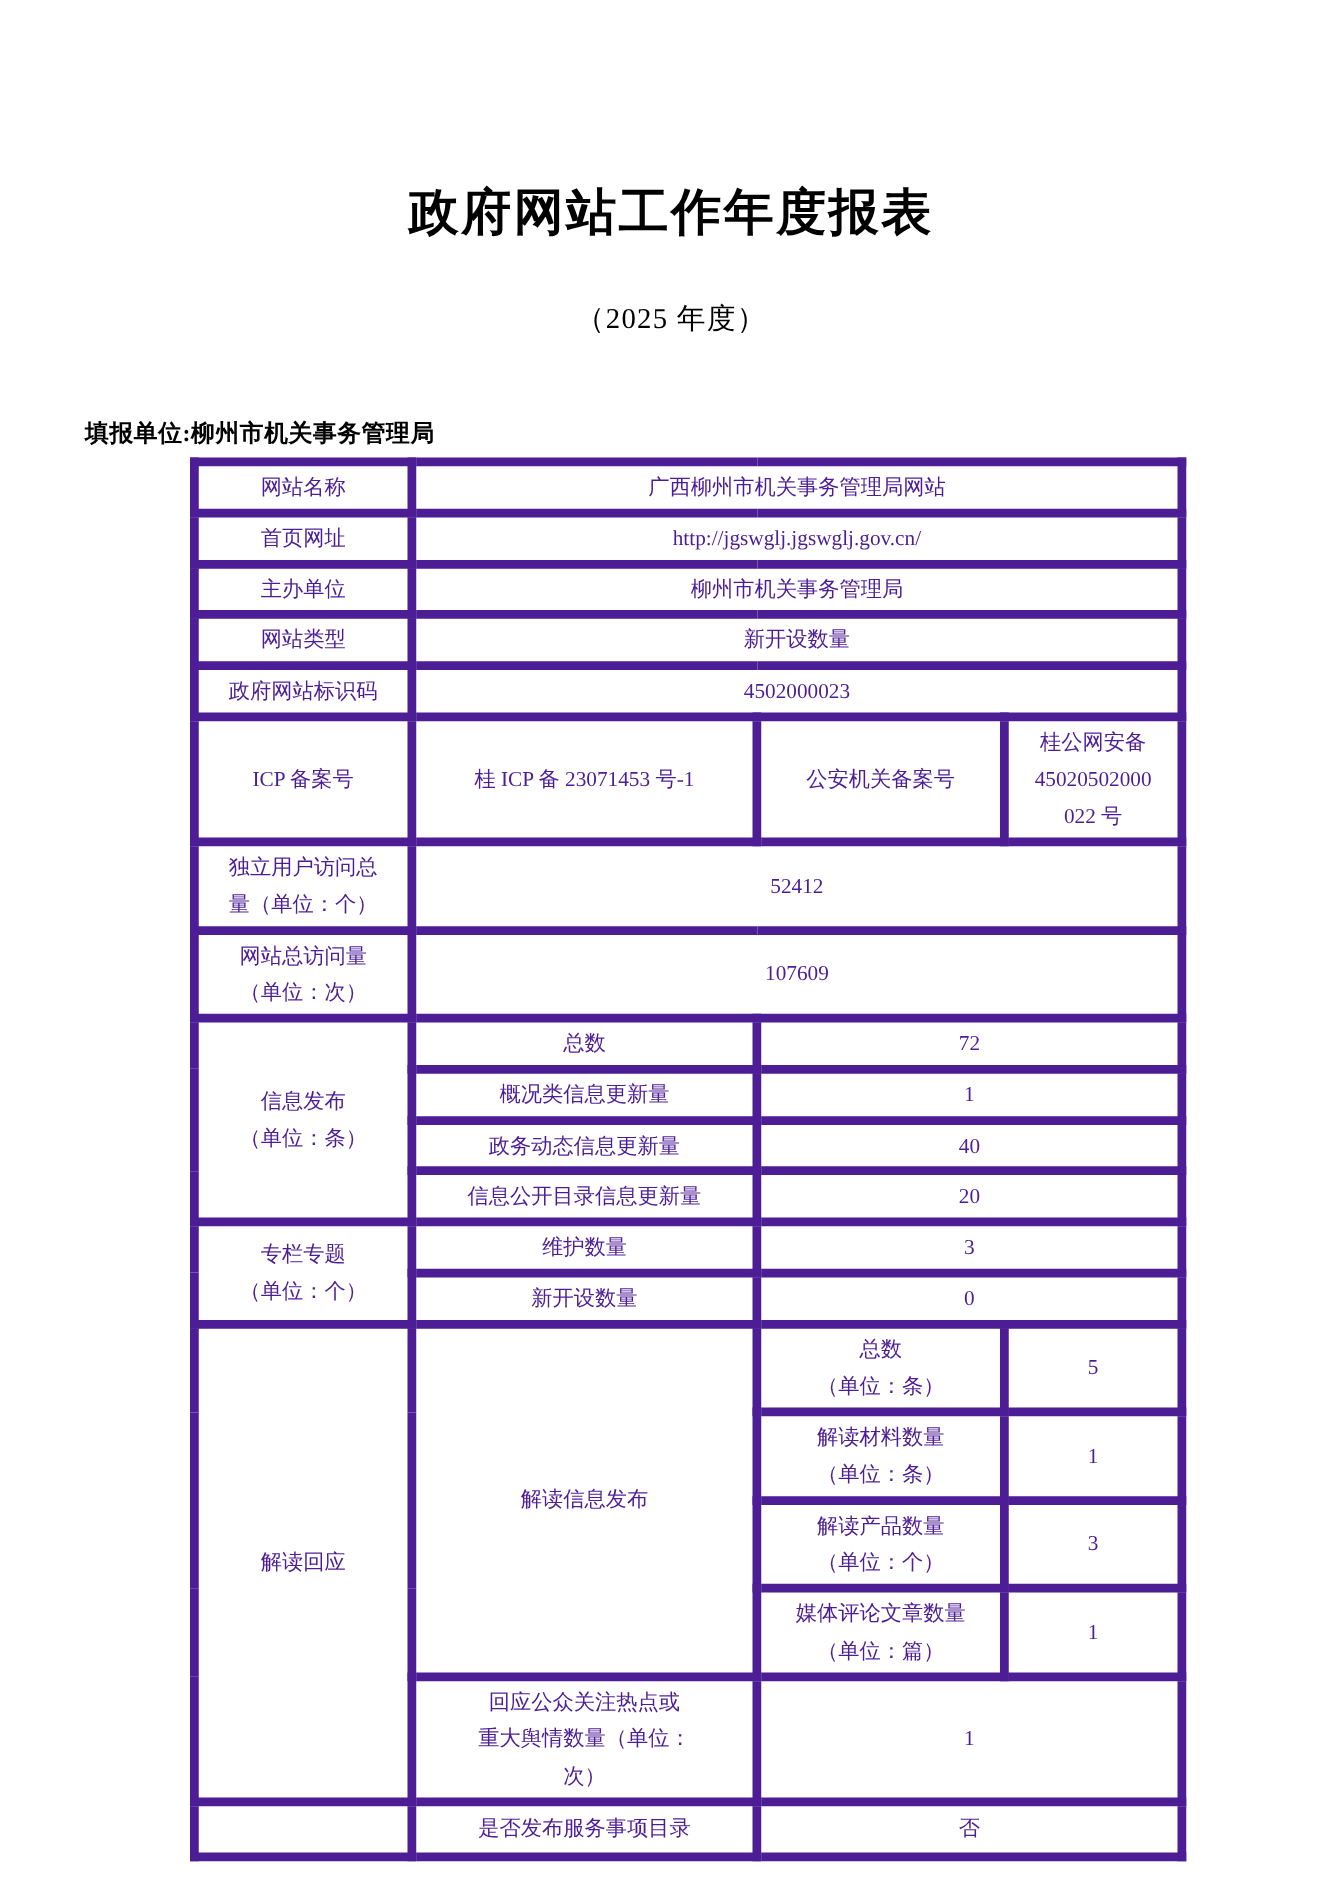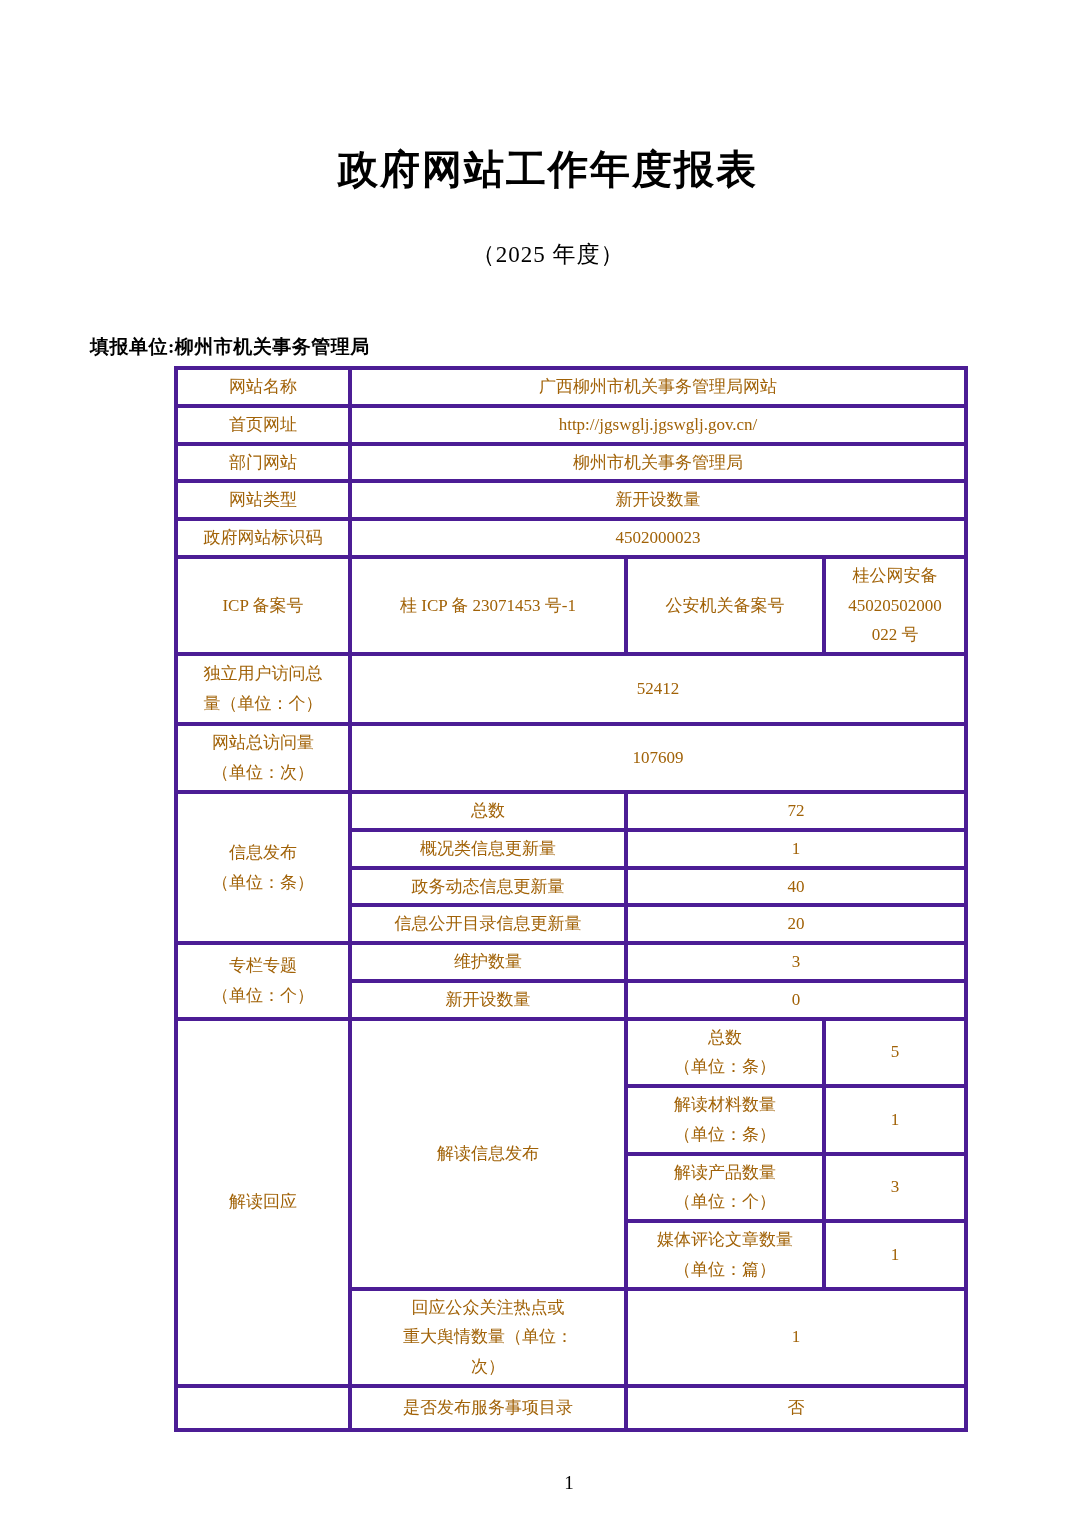--- a/index.html
+++ b/index.html
@@ -7,21 +7,20 @@
   body {
     width: 1074px; height: 1520px;
     font-family: "Liberation Serif", "DejaVu Serif", serif;
     color: #000000;
   }
   .page {
     position: relative;
     width: 1074px; height: 1520px;
     background: #ffffff;
     overflow: hidden;
-    padding-left: 22px;
   }
   .title {
     padding-top: 142px;
     text-align: center;
     font-family: "Liberation Sans", "DejaVu Sans", sans-serif;
     font-size: 40px;
     font-weight: bold;
     letter-spacing: 2px;
     color: #000000;
   }
@@ -40,28 +39,28 @@
     color: #000000;
   }
   table.report-table {
     margin-left: 152px;
     width: 790px;
     table-layout: fixed;
     border-collapse: collapse;
     border: 2px solid #000000;
   }
   table.report-table td {
-    border: 4px solid #4c1d95;
+    border: 7px solid #4c1d95;
     text-align: center;
     vertical-align: middle;
     font-size: 17px;
     line-height: 1.75;
     padding: 2px 8px;
     white-space: pre-line;
-    color: #a16207;
+    color: #4c1d95;
   }
   
   .rh-s    { height: 37px; }
   .rh-icp  { height: 97px; }
   .rh-v1   { height: 70px; }
   .rh-v2   { height: 68px; }
   .rh-i    { height: 36px; }
   .rh-d    { height: 60px; }
   .rh-hot  { height: 92px; }
   .rh-last { height: 44px; font-family: Liberation Serif, serif; }
@@ -93,21 +92,21 @@
     <tbody>
       <tr class="rh-s">
         <td>网站名称</td>
         <td colspan="3">广西柳州市机关事务管理局网站</td>
       </tr>
       <tr class="rh-s">
         <td>首页网址</td>
         <td colspan="3">http://jgswglj.jgswglj.gov.cn/</td>
       </tr>
       <tr class="rh-s">
-        <td>部门网站</td>
+        <td>主办单位</td>
         <td colspan="3">柳州市机关事务管理局</td>
       </tr>
       <tr class="rh-s">
         <td>网站类型</td>
         <td colspan="3">新开设数量</td>
       </tr>
       <tr class="rh-s">
         <td>政府网站标识码</td>
         <td colspan="3">4502000023</td>
       </tr>

